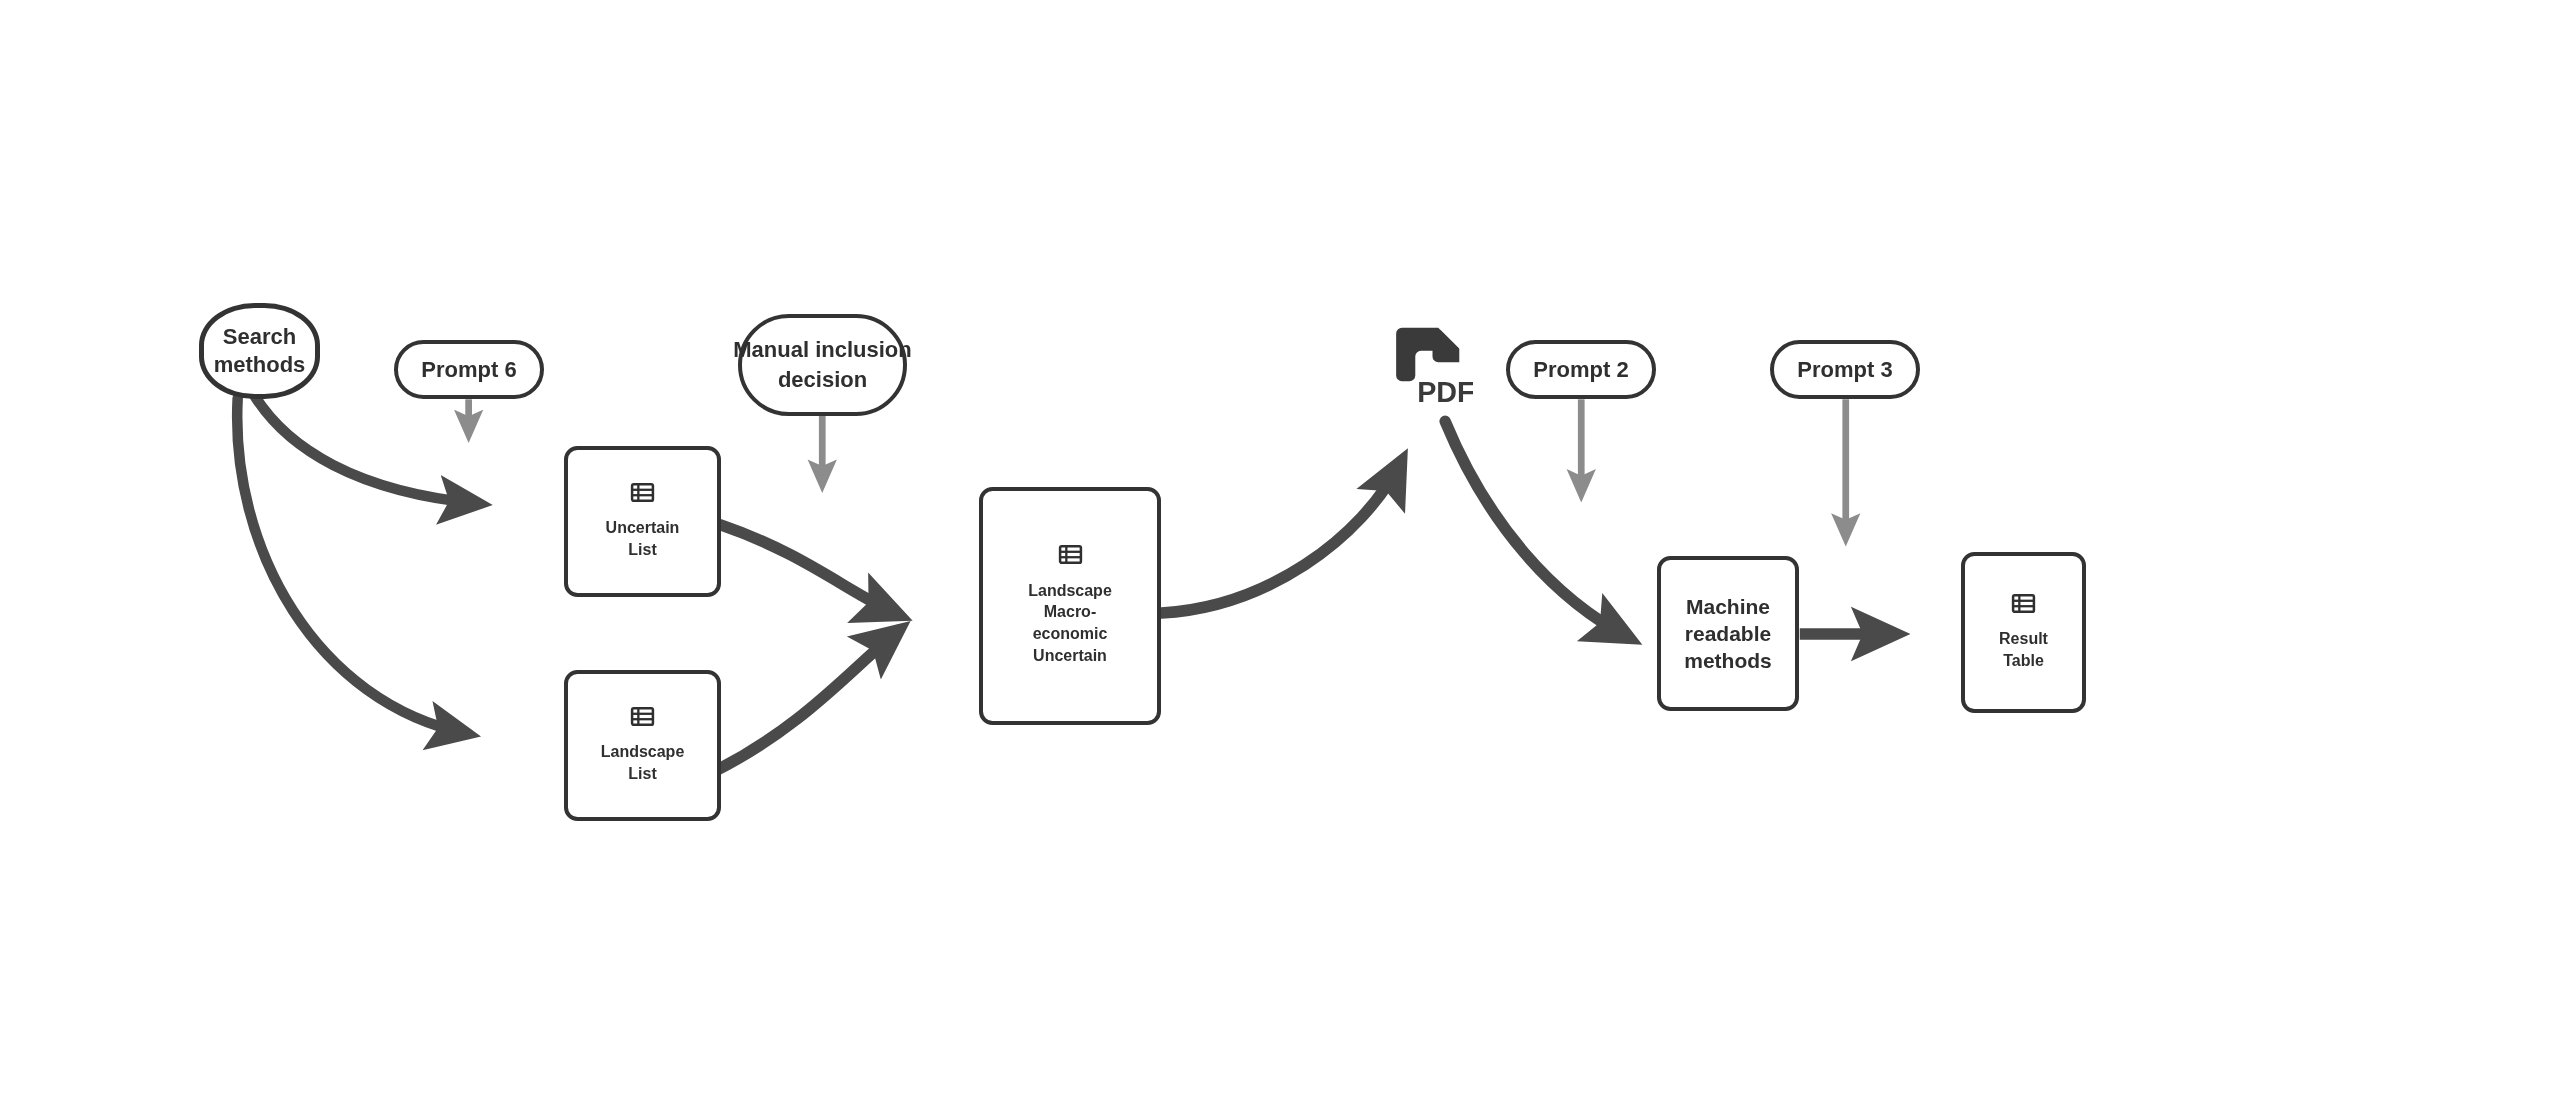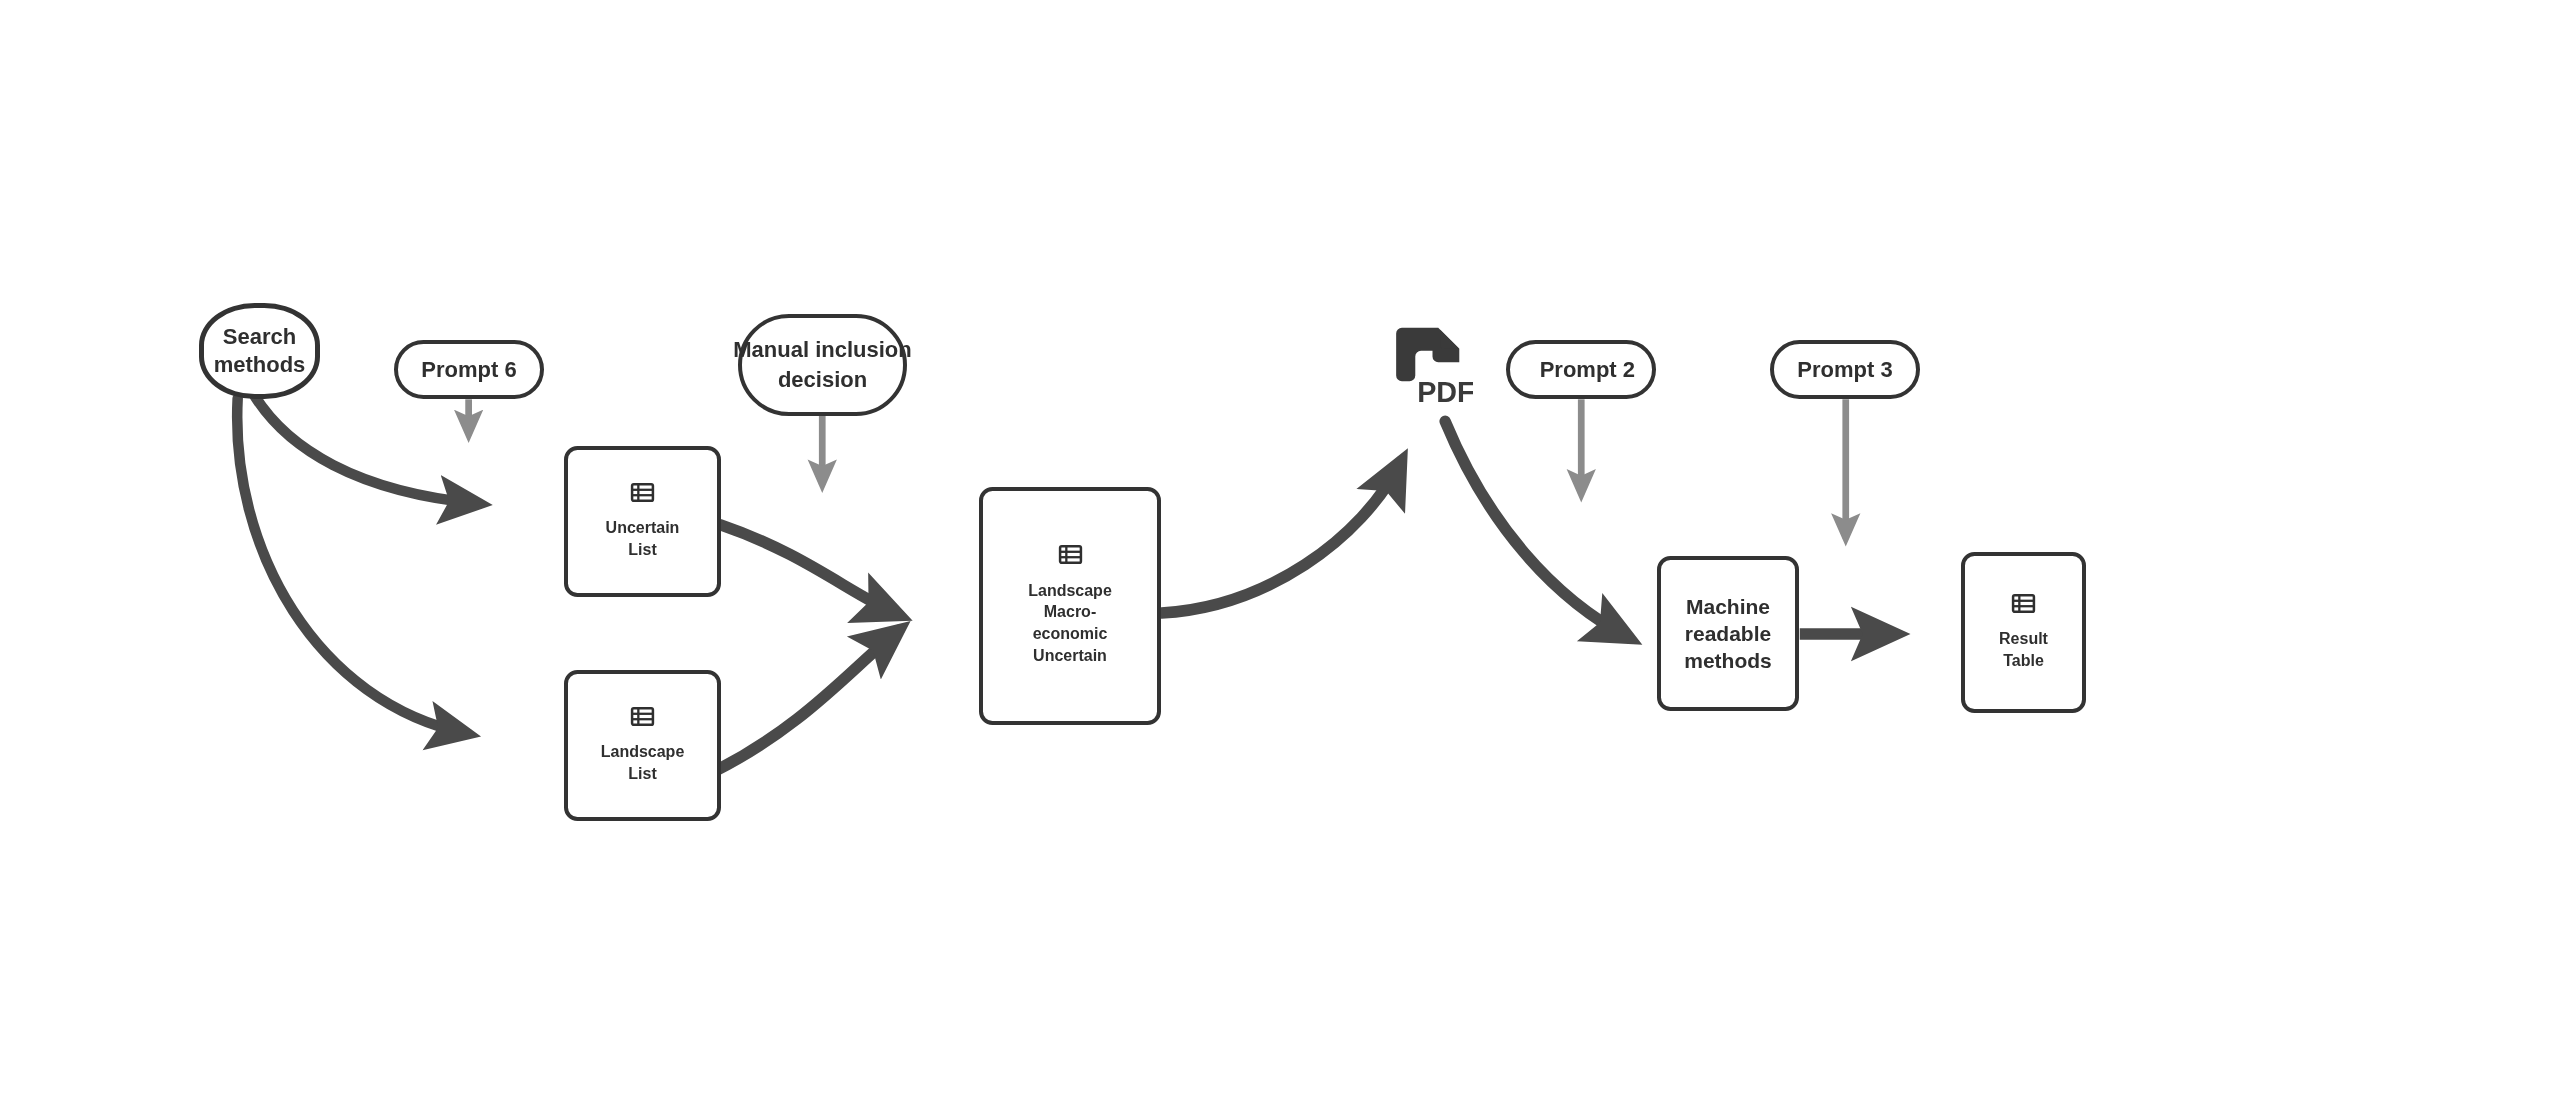--- a/index.html
+++ b/index.html
@@ -214,21 +214,21 @@
   </div>
 
   <div class="pdf-node" style="left:1392px; top:307px; width:81px; height:88px;">
     <svg width="81" height="88" viewBox="0 0 84 92" xmlns="http://www.w3.org/2000/svg">
       <path d="M10 6 h38 l22 22 v14 h-22 a6 6 0 0 1 -6 -6 v-6 h-12 a6 6 0 0 0 -6 6 v20 a6 6 0 0 1 -6 6 h-8 a6 6 0 0 1 -6 -6 v-44 a6 6 0 0 1 6 -6 z" fill="#3a3a3a"></path>
       <path d="M50 8 v16 a4 4 0 0 0 4 4 h16 z" fill="#3a3a3a"></path>
       <text x="26" y="84" font-family="'Liberation Sans', sans-serif" font-size="30" font-weight="bold" fill="#3a3a3a">PDF</text>
     </svg>
   </div>
 
-  <div class="node pill" style="left:1506px; top:325px; width:150px; height:59px;align-items:flex-end;">
+  <div class="node pill" style="left:1506px; top:325px; width:150px; height:59px;">
     <div class="node-label">
       <span class="ln">Prompt 2</span>
     </div>
   </div>
 
   <div class="node pill" style="left:1770px; top:325px; width:150px; height:59px;">
     <div class="node-label">
       <span class="ln">Prompt 3</span>
     </div>
   </div>

